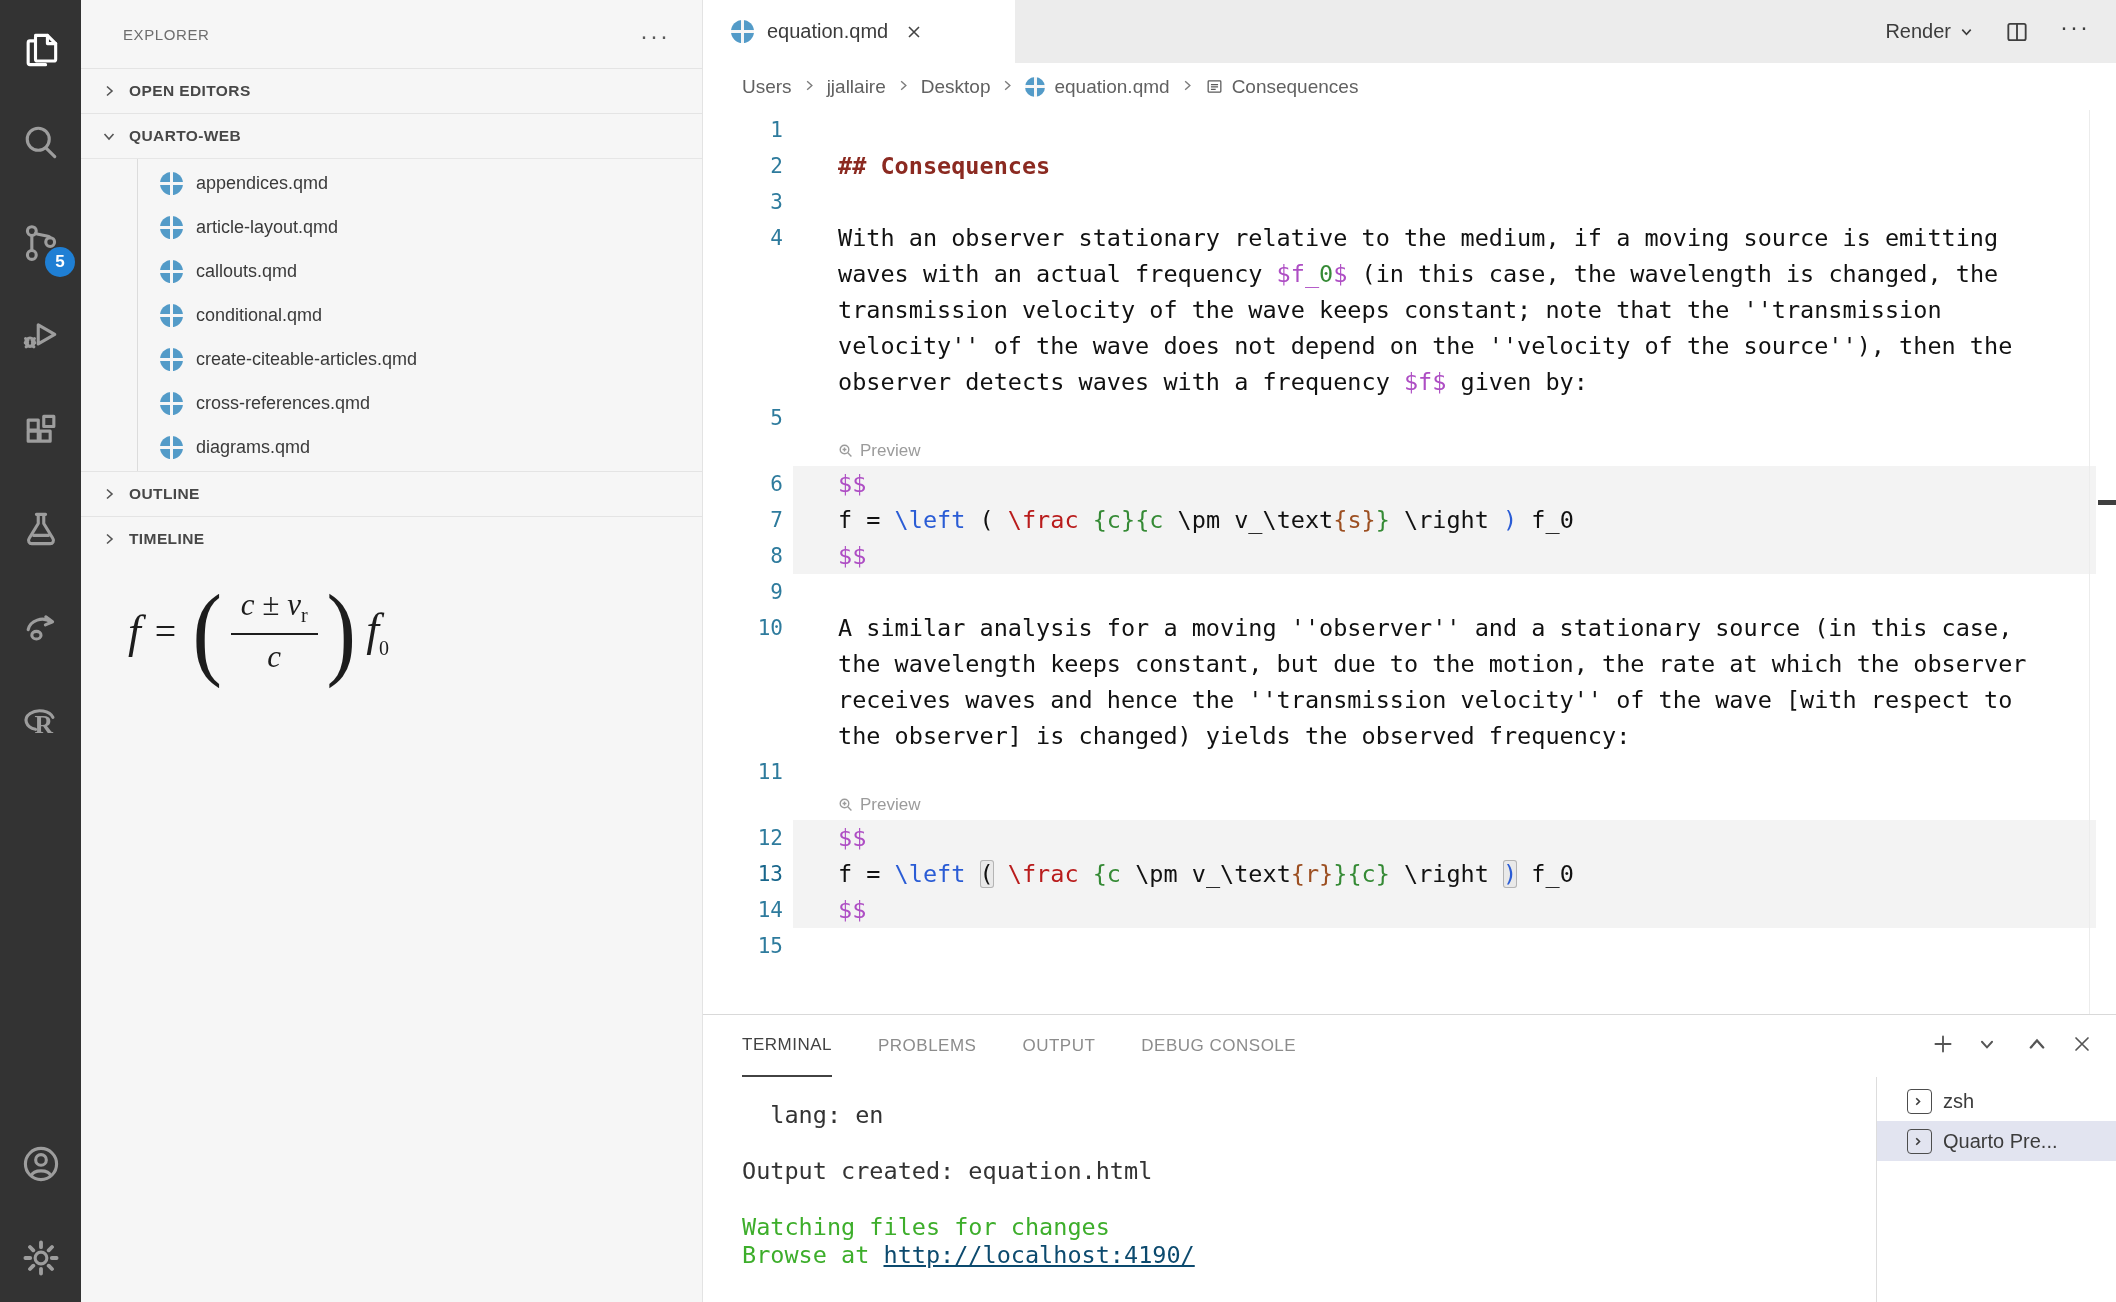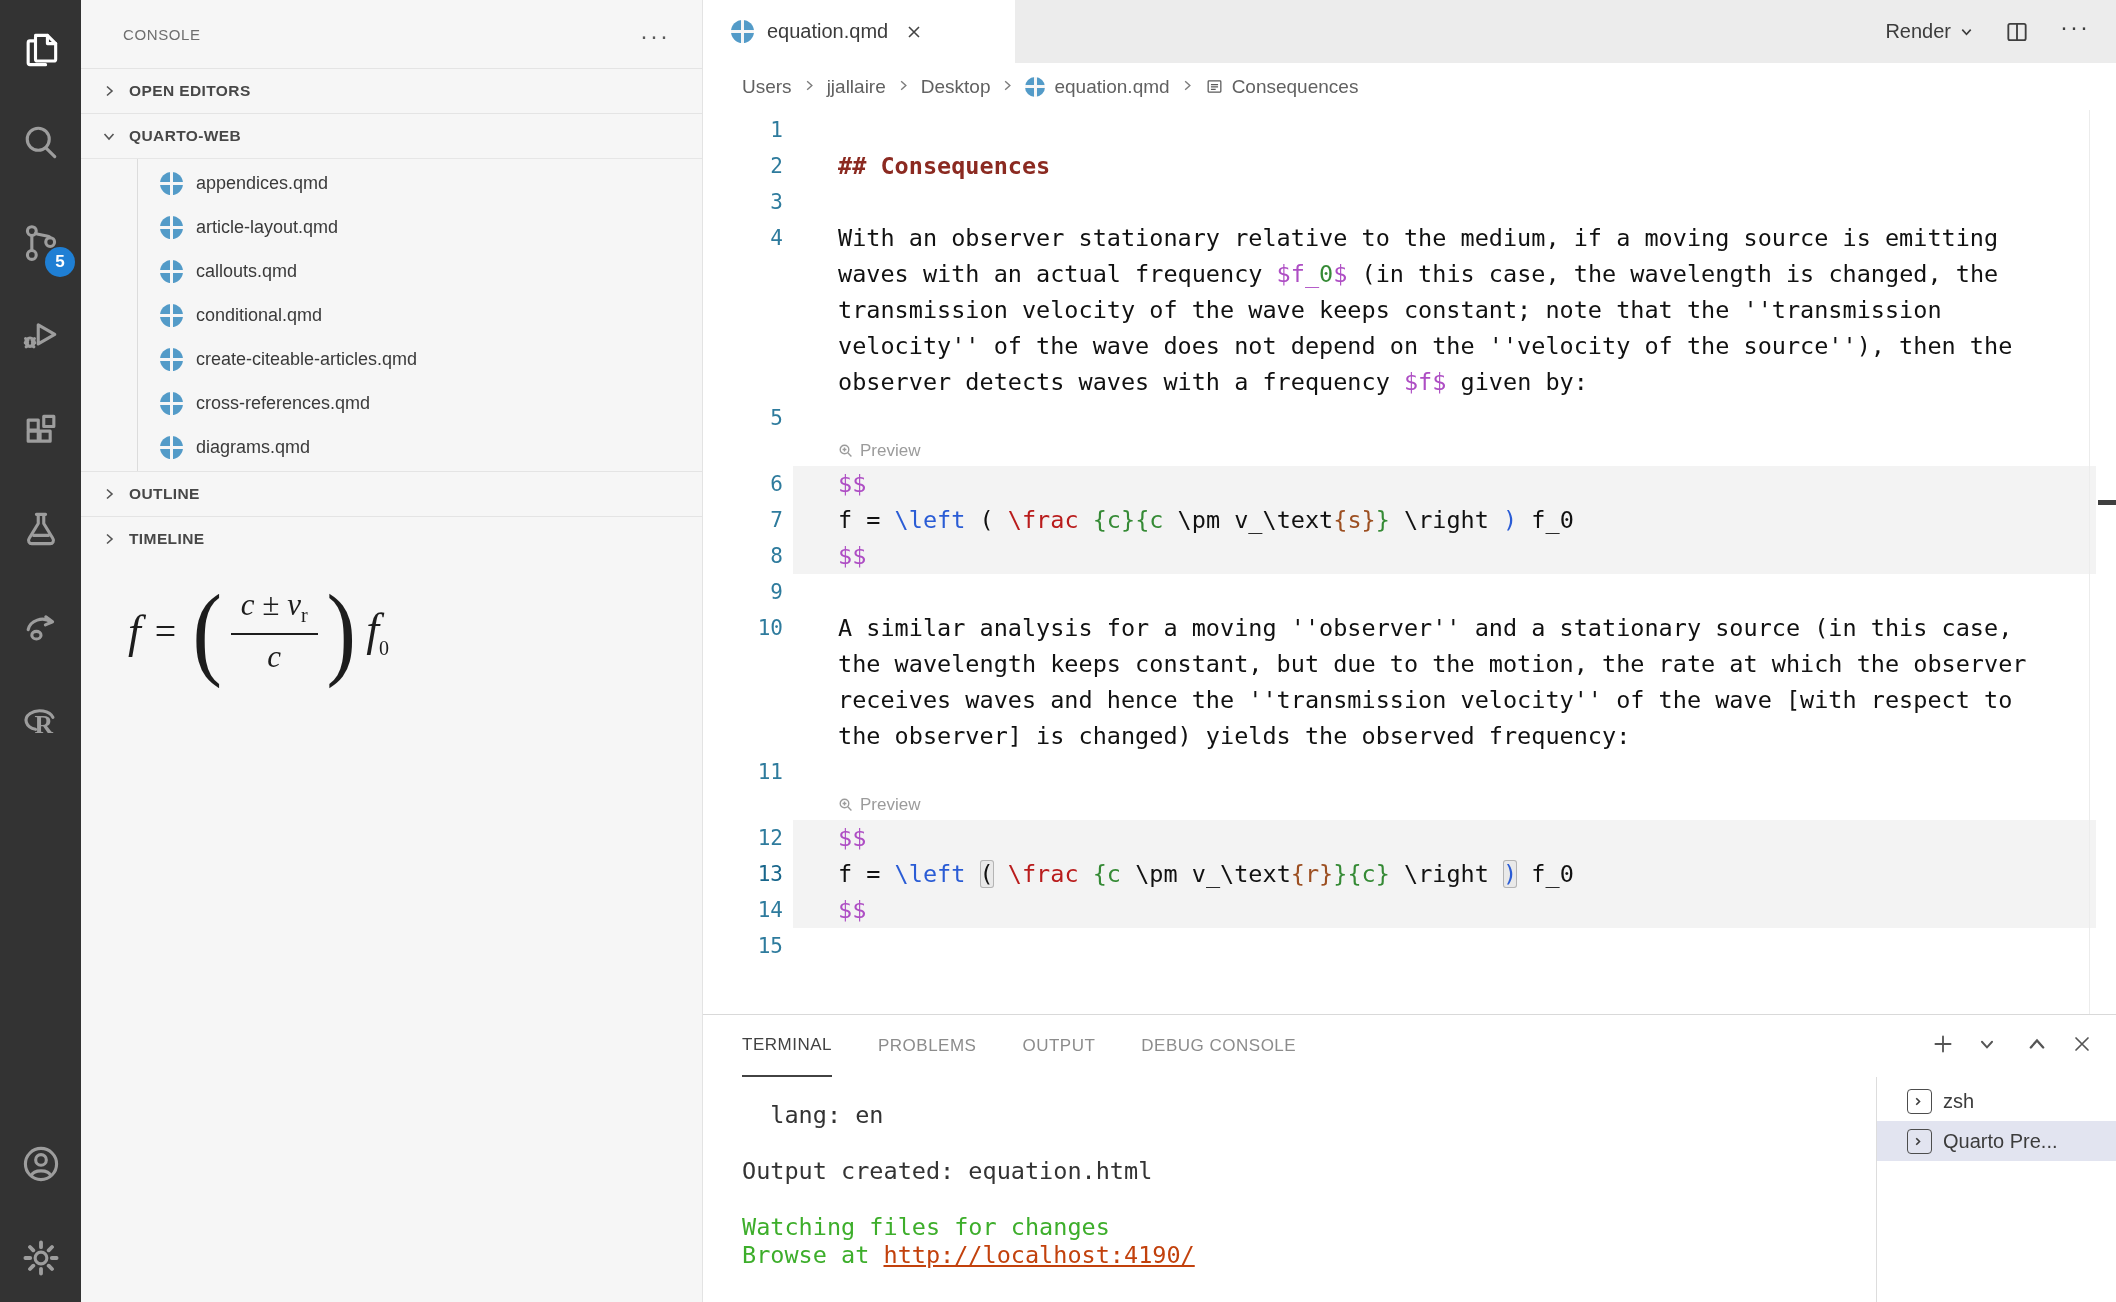--- a/index.html
+++ b/index.html
@@ -80,21 +80,21 @@
   .ed-ruler-mark{position:absolute;right:0;width:18px;height:5px;top:390px;background:#3f3f3f;}
   
   .panel{position:absolute;left:0;right:0;bottom:0;height:288px;background:#fff;border-top:1px solid #d9d9d9;box-sizing:border-box;}
   .panel-tabs{position:relative;height:62px;display:flex;align-items:center;padding-left:39px;}
   .ptab{font-size:17px;letter-spacing:.5px;color:#8c8c8c;margin-right:46px;height:62px;display:flex;align-items:center;box-sizing:border-box;}
   .ptab.active{color:#424242;border-bottom:2px solid #424242;}
   .panel-actions{position:absolute;right:22px;top:0;height:62px;display:flex;align-items:center;gap:22px;color:#555;}
   .panel-actions svg{stroke:currentColor;fill:none;stroke-width:1.7;stroke-linecap:round;}
   .term-out{position:absolute;left:39px;top:86px;font-family:"DejaVu Sans Mono","Liberation Mono",monospace;font-size:23.5px;line-height:28px;color:#333;white-space:pre;}
   .term-out .green{color:#3dae2b;}
-  .term-out a{color:#c2410c;text-decoration:underline;text-align:center;}
+  .term-out a{color:#0c4a6e;text-decoration:underline;text-align:center;}
   .term-list{position:absolute;right:0;top:62px;bottom:0;width:240px;border-left:1px solid #ddd;padding-top:4px;box-sizing:border-box;}
   .term-row{height:40px;display:flex;align-items:center;padding-left:30px;font-size:20px;color:#3c3c3c;}
   .term-row.selected{background:#e2e4f0;}
   .term-ic{width:25px;height:25px;border:1.8px solid #4d4d4d;border-radius:4px;margin-right:11px;display:flex;align-items:center;justify-content:center;box-sizing:border-box;}
   .term-ic svg{width:13px;height:13px;stroke:#3c3c3c;stroke-width:2;fill:none;}
 </style>
 </head>
 <body>
 
 <div id="app">
@@ -164,21 +164,21 @@
     </div>
     <div class="act-icon" style="top:1228px">
       <svg viewBox="0 0 24 24">
           <circle cx="12" cy="12" r="3.2"></circle>
           <path d="M12 3.5v2.6M12 17.9v2.6M3.5 12h2.6M17.9 12h2.6M6 6l1.8 1.8M16.2 16.2L18 18M18 6l-1.8 1.8M7.8 16.2L6 18" stroke-width="2.1"></path>
         </svg>
     </div>
   </div>
 
   <div class="sidebar">
-    <div class="sb-title">CONSOLE</div>
+    <div class="sb-title">EXPLORER</div>
     <div class="sb-more">···</div>
 
     <div class="sb-sec">
       <span class="chev"><svg viewBox="0 0 16 16">
             <path d="M6 3.5l5 4.5-5 4.5"></path>
           </svg></span>
       <span>OPEN EDITORS</span>
     </div>
     <div class="sb-sec">
       <span class="chev"><svg viewBox="0 0 16 16">

